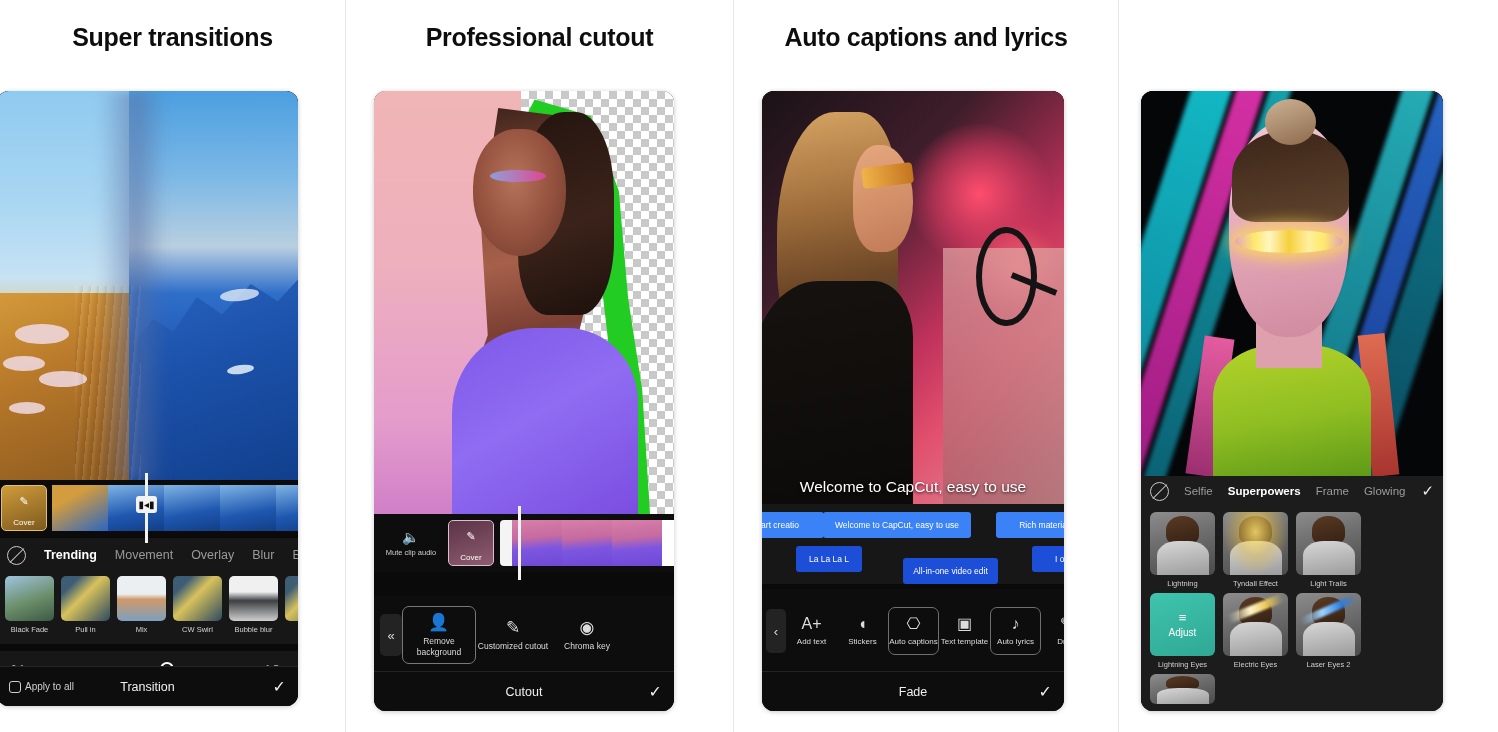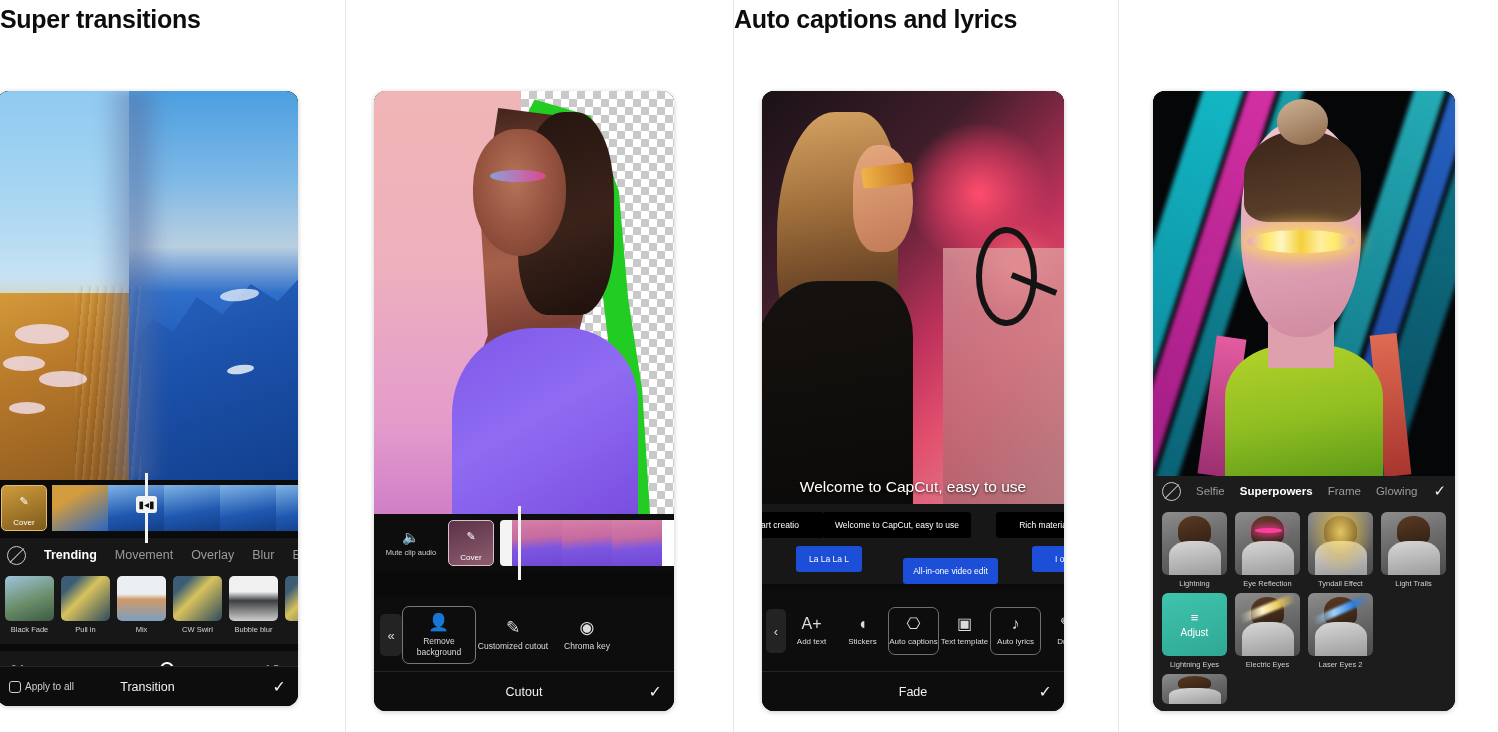--- a/index.html
+++ b/index.html
@@ -10,40 +10,40 @@
     overflow: hidden;
   }
   .gallery { display: flex; width: 1498px; height: 732px; background: #fff; }
   .panel { position: relative; height: 732px; background: #fff; flex: 0 0 auto; }
   .panel + .panel { border-left: 1px solid #e8e8e8; }
   .p1 { width: 345px; }
   .p2 { width: 388px; }
   .p3 { width: 385px; }
   .p4 { width: 379px; }
 
-  .heads { text-align: left; padding-top: 4px; }
+  .heads { text-align: center; padding-top: 22px; }
   .title { font-size: 25px; font-weight: 700; color: #0d0d0d; letter-spacing: -0.3px; line-height: 1.22; }
   .subtitle { font-size: 17px; color: #4a4a4a; margin-top: 3px; line-height: 1.2; }
   .sub-spacer { height: 20px; }
 
   .phone {
     position: absolute;
     border-radius: 12px;
     overflow: hidden;
     background: #000;
     box-shadow: 0 1px 5px rgba(0,0,0,0.22);
   }
   
   .ph1 { left: -3px; top: 91px; width: 301px; height: 615px; }
   
   .ph2 { left: 28px; top: 91px; width: 300px; height: 620px; }
   
   .ph3 { left: 28px; top: 91px; width: 302px; height: 620px; }
   
-  .ph4 { left: 34px; top: 91px; width: 302px; height: 620px; }
+  .ph4 { left: 22px; top: 91px; width: 302px; height: 620px; }
 
   .screen { position: relative; width: 100%; height: 100%; background: #0a0a0a; padding-left: 14px; }
 
   
   .prev1 { position: absolute; inset: 0 0 auto 0; height: 389px; overflow: hidden; }
   .sky-l { position:absolute; left:0; top:0; width:48%; height:100%;
     background: linear-gradient(180deg,#8fcaf0 0%, #a9d6f2 28%, #c6e2f3 48%, #d9cfa8 56%, #b68a3c 64%, #9c7630 100%); }
   .sky-r { position:absolute; left:44%; top:0; width:56%; height:100%;
     background: linear-gradient(180deg,#4c9fe0 0%, #7cb8e6 22%, #b9cfe0 40%, #2f6fc9 52%, #1f55b5 70%, #174a9e 100%); }
   .mtn { position:absolute; left:44%; top:44%; width:56%; height:56%;
@@ -184,21 +184,21 @@
   .shades3 { position:absolute; left:33%; top:18%; width:17%; height:5%;
       background: linear-gradient(90deg,#f0b34a,#c4741f); border-radius:4px; transform:rotate(-7deg); }
   .mic3 { position:absolute; right:9%; top:33%; width:20%; height:24%; border:6px solid #141414; border-radius:50%; }
   .micarm3 { position:absolute; right:2%; top:46%; width:16%; height:6px; background:#141414; transform:rotate(22deg); }
   .caption3 { position:absolute; left:0; bottom:8px; width:100%; text-align:center; color:#fff;
       font-size:15.5px; text-shadow:0 1px 3px rgba(0,0,0,.85); }
 
   .capstrip { position:absolute; left:0; top:413px; width:100%; height:80px; background:#171717; }
   .cbar { position:absolute; height:26px; border-radius:3px; display:flex; align-items:center; justify-content:center;
         font-size:8.5px; color:#fff; white-space:nowrap; overflow:hidden; padding:0 5px; }
-  .gold { background:#000000; }
+  .gold { background:#3b82f6; }
   .rose { background:#1d4ed8; }
 
   .tools3 { position:absolute; left:0; top:498px; width:100%; height:84px; background:#0d0d0d; display:flex; align-items:center; }
   .nav3 { width:20px; height:44px; margin-left:4px; background:#232323; border-radius:5px; color:#dcdcdc;
       display:flex; align-items:center; justify-content:center; font-size:13px; flex:0 0 auto;}
   .tool3 { width:51px; text-align:center; color:#dcdcdc; flex:0 0 auto; }
   .tool3 .ic { font-size:16px; line-height:1; }
   .tool3 .tx { font-size:8px; margin-top:5px; line-height:1.25; }
   .tool3.boxed { border:1px solid #6f6f6f; border-radius:7px; padding:8px 0 7px; }
 
@@ -359,20 +359,21 @@
           </div>
           <div class="ctr">Transition</div>
           <div class="chk">✓</div>
         </div>
       </div>
     </div>
   </div>
 
   <div class="panel p2">
     <div class="heads">
+      <div class="title">Professional cutout</div>
     </div>
 
     <div class="phone ph2">
       <div class="screen">
 
         <div class="prev2">
           <div class="pinkbg"></div>
           <div class="checker"></div>
           <div class="greenline"></div>
           <div class="subj"></div>
@@ -533,28 +534,20 @@
               <div class="th">
                 <div class="hr"></div>
                 <div class="bd"></div>
               </div>
               <div class="cap">Lightning</div>
             </div>
             <div class="eff-it">
               <div class="th">
                 <div class="hr"></div>
                 <div class="bd"></div>
-                <div class="fx-pink"></div>
-              </div>
-              <div class="cap">Eye Reflection</div>
-            </div>
-            <div class="eff-it">
-              <div class="th">
-                <div class="hr"></div>
-                <div class="bd"></div>
                 <div class="fx-gold"></div>
               </div>
               <div class="cap">Tyndall Effect</div>
             </div>
             <div class="eff-it">
               <div class="th">
                 <div class="hr"></div>
                 <div class="bd"></div>
               </div>
               <div class="cap">Light Trails</div>

